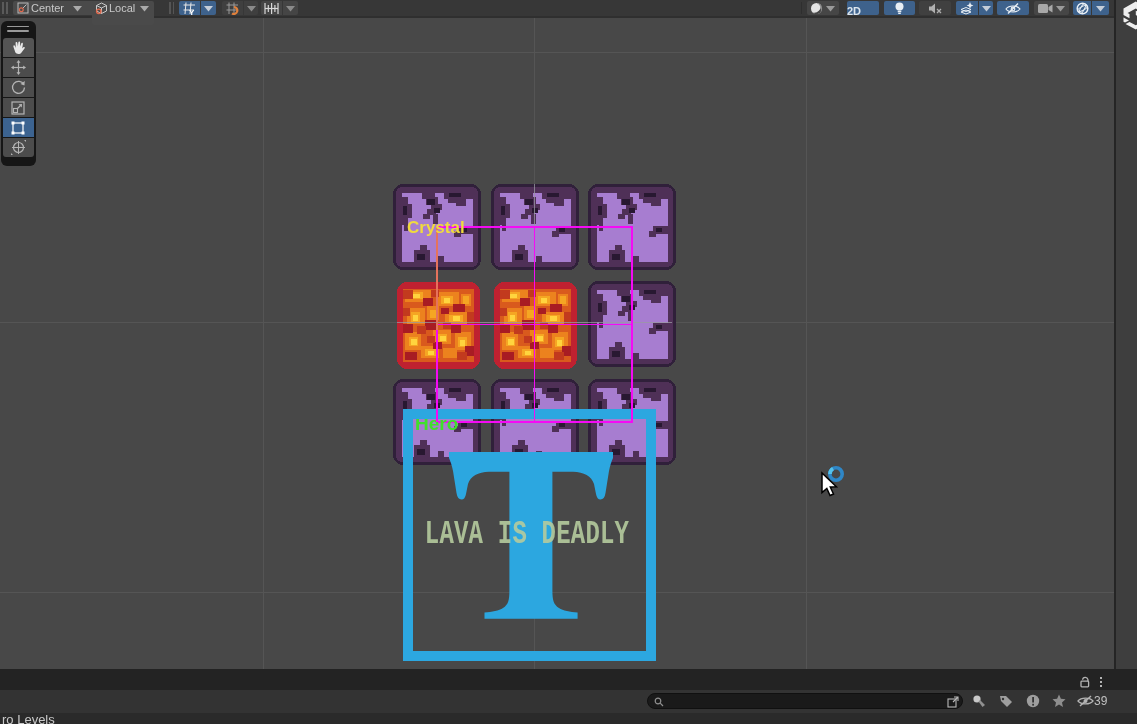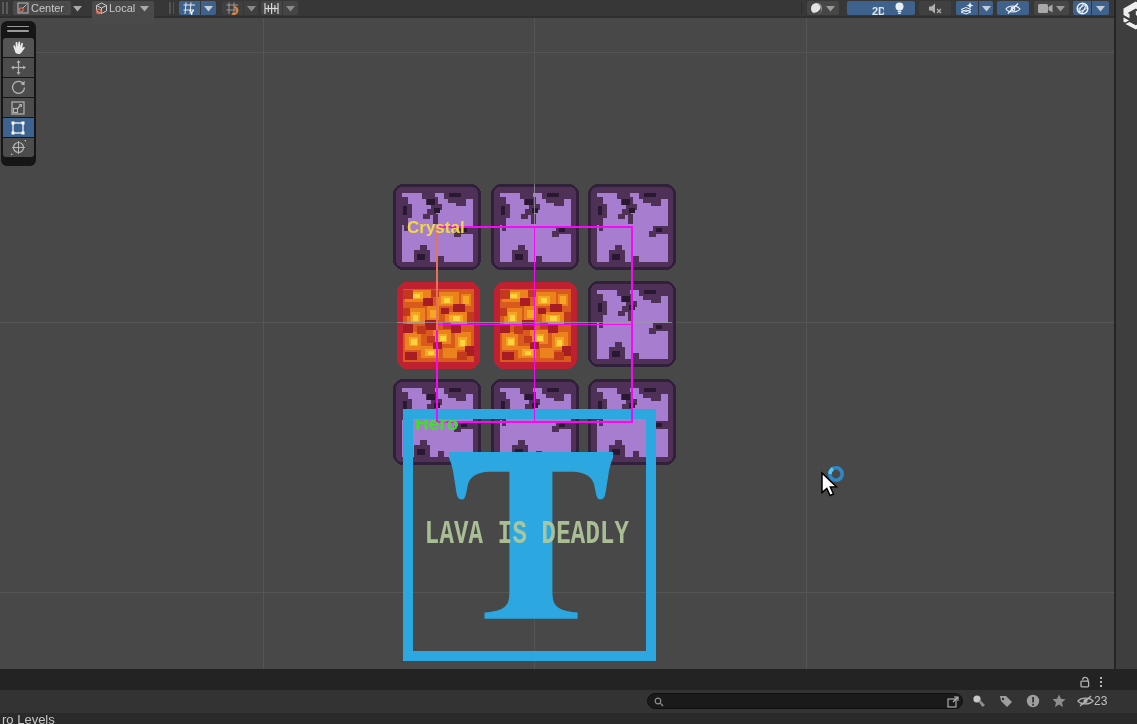--- a/index.html
+++ b/index.html
@@ -161,21 +161,21 @@
     <path d="M 830,474 A 6.2,6.2 0 0 1 833,468.6" fill="none" stroke="#54c2ec" stroke-width="3.6"></path>
     <path transform="translate(822,473) scale(1.15)" d="M0,0 L0,17 L4.2,13.4 L7,19.6 L10,18.3 L7.2,12.2 L12.5,12 Z" fill="#ffffff" stroke="#000000" stroke-width="1.3"></path>
   </g>
 </svg>
 
 <div class="abs" id="topbar" style="left:0;top:0;width:1137px;height:18px;background:#373737;border-bottom:0;box-shadow:inset 0 -2px 0 #2f2f2f;">
 
   <div class="abs" style="left:2px;top:2px;width:2px;height:12px;background:#5a5a5a;"></div>
   <div class="abs" style="left:6px;top:2px;width:2px;height:12px;background:#5a5a5a;"></div>
 
-  <div class="abs" style="left:13px;top:1px;width:58px;height:14px;background:#4a4a4a;border-radius:2px;">
+  <div class="abs" style="left:13px;top:1px;width:98px;height:14px;background:#4a4a4a;border-radius:2px;">
     <svg class="abs" style="left:4px;top:1px" width="12" height="12" viewBox="0 0 12 12">
       <rect x="1" y="1" width="10" height="10" fill="none" stroke="#b9b9b9" stroke-width="1"></rect>
       <line x1="5.5" y1="6.5" x2="9.5" y2="2.5" stroke="#b9b9b9" stroke-width="1"></line>
       <circle cx="4.3" cy="7.8" r="1.9" fill="none" stroke="#e06a4e" stroke-width="1.2"></circle>
     </svg>
     <span class="abs" style="left:18px;top:1px;font-size:11px;color:#c8c8c8;">Center</span>
     <svg class="abs" style="left:60px;top:5px" width="9" height="6">
         <path d="M0,0 h9 l-4.5,5.5 z" fill="#aaaaaa"></path>
       </svg>
   </div>
@@ -252,21 +252,21 @@
     <svg class="abs" style="left:3px;top:1px" width="13" height="13" viewBox="0 0 13 13">
       <circle cx="6.5" cy="6.5" r="5.5" fill="#e4e4e4"></circle>
       <path d="M10.5,2.5 a5.5,5.5 0 0 1 -8,8 a6.5,6.5 0 0 0 8,-8" fill="#464646"></path>
       <path d="M6.5,1 a5.5,5.5 0 0 1 4,9.3 a7,7 0 0 0 -4,-9.3" fill="#8c8c8c"></path>
     </svg>
     <svg class="abs" style="left:19px;top:5px" width="9" height="6">
         <path d="M0,0 h9 l-4.5,5.5 z" fill="#9a9a9a"></path>
       </svg>
   </div>
 
-  <div class="abs" style="left:847px;top:1px;width:32px;height:14px;background:#3e628c;border-radius:2px;text-align:center;padding-left:16px;">
+  <div class="abs" style="left:847px;top:1px;width:32px;height:14px;background:#3e628c;border-radius:2px;text-align:left;">
     <span style="font-size:11px;font-weight:bold;color:#dde6ee;line-height:14px;">2D</span>
   </div>
 
   <div class="abs" style="left:884px;top:1px;width:31px;height:14px;background:#3e628c;border-radius:2px;">
     <svg class="abs" style="left:10px;top:1px" width="11" height="13" viewBox="0 0 11 13">
       <circle cx="5.5" cy="4.5" r="4" fill="#e8eef4"></circle>
       <rect x="3.7" y="8.6" width="3.6" height="1.6" fill="#e8eef4"></rect>
       <rect x="4.2" y="10.6" width="2.6" height="1.4" fill="#e8eef4"></rect>
     </svg>
   </div>
@@ -438,16 +438,16 @@
     <rect x="6.2" y="9.8" width="1.8" height="1.8" fill="#333333"></rect>
   </svg>
   <svg class="abs" style="left:1052px;top:4px" width="14" height="14" viewBox="0 0 14 14">
     <path d="M7,0.5 L8.9,4.8 13.5,5.3 10,8.4 11,13 7,10.6 3,13 4,8.4 0.5,5.3 5.1,4.8 Z" fill="#8e8e8e"></path>
   </svg>
   <svg class="abs" style="left:1077px;top:5px" width="17" height="12" viewBox="0 0 17 12">
     <path d="M1,6 C4,2.2 13,2.2 16,6 C13,9.8 4,9.8 1,6 Z" fill="none" stroke="#b4b4b4" stroke-width="1.3"></path>
     <circle cx="8.5" cy="6" r="2" fill="#b4b4b4"></circle>
     <line x1="3" y1="11" x2="14" y2="1" stroke="#b4b4b4" stroke-width="1.4"></line>
   </svg>
-  <span class="abs" style="left:1094px;top:4px;font-size:12px;color:#c0c0c0;">23</span>
+  <span class="abs" style="left:1094px;top:4px;font-size:12px;color:#c0c0c0;">39</span>
 </div>
 <div class="abs" style="left:0;top:713px;width:1137px;height:11px;background:#2a2a2a;"></div>
 <div class="abs" style="left:2px;top:712px;color:#c8c8c8;font-size:13px;">ro Levels</div>
 
 </body></html>

